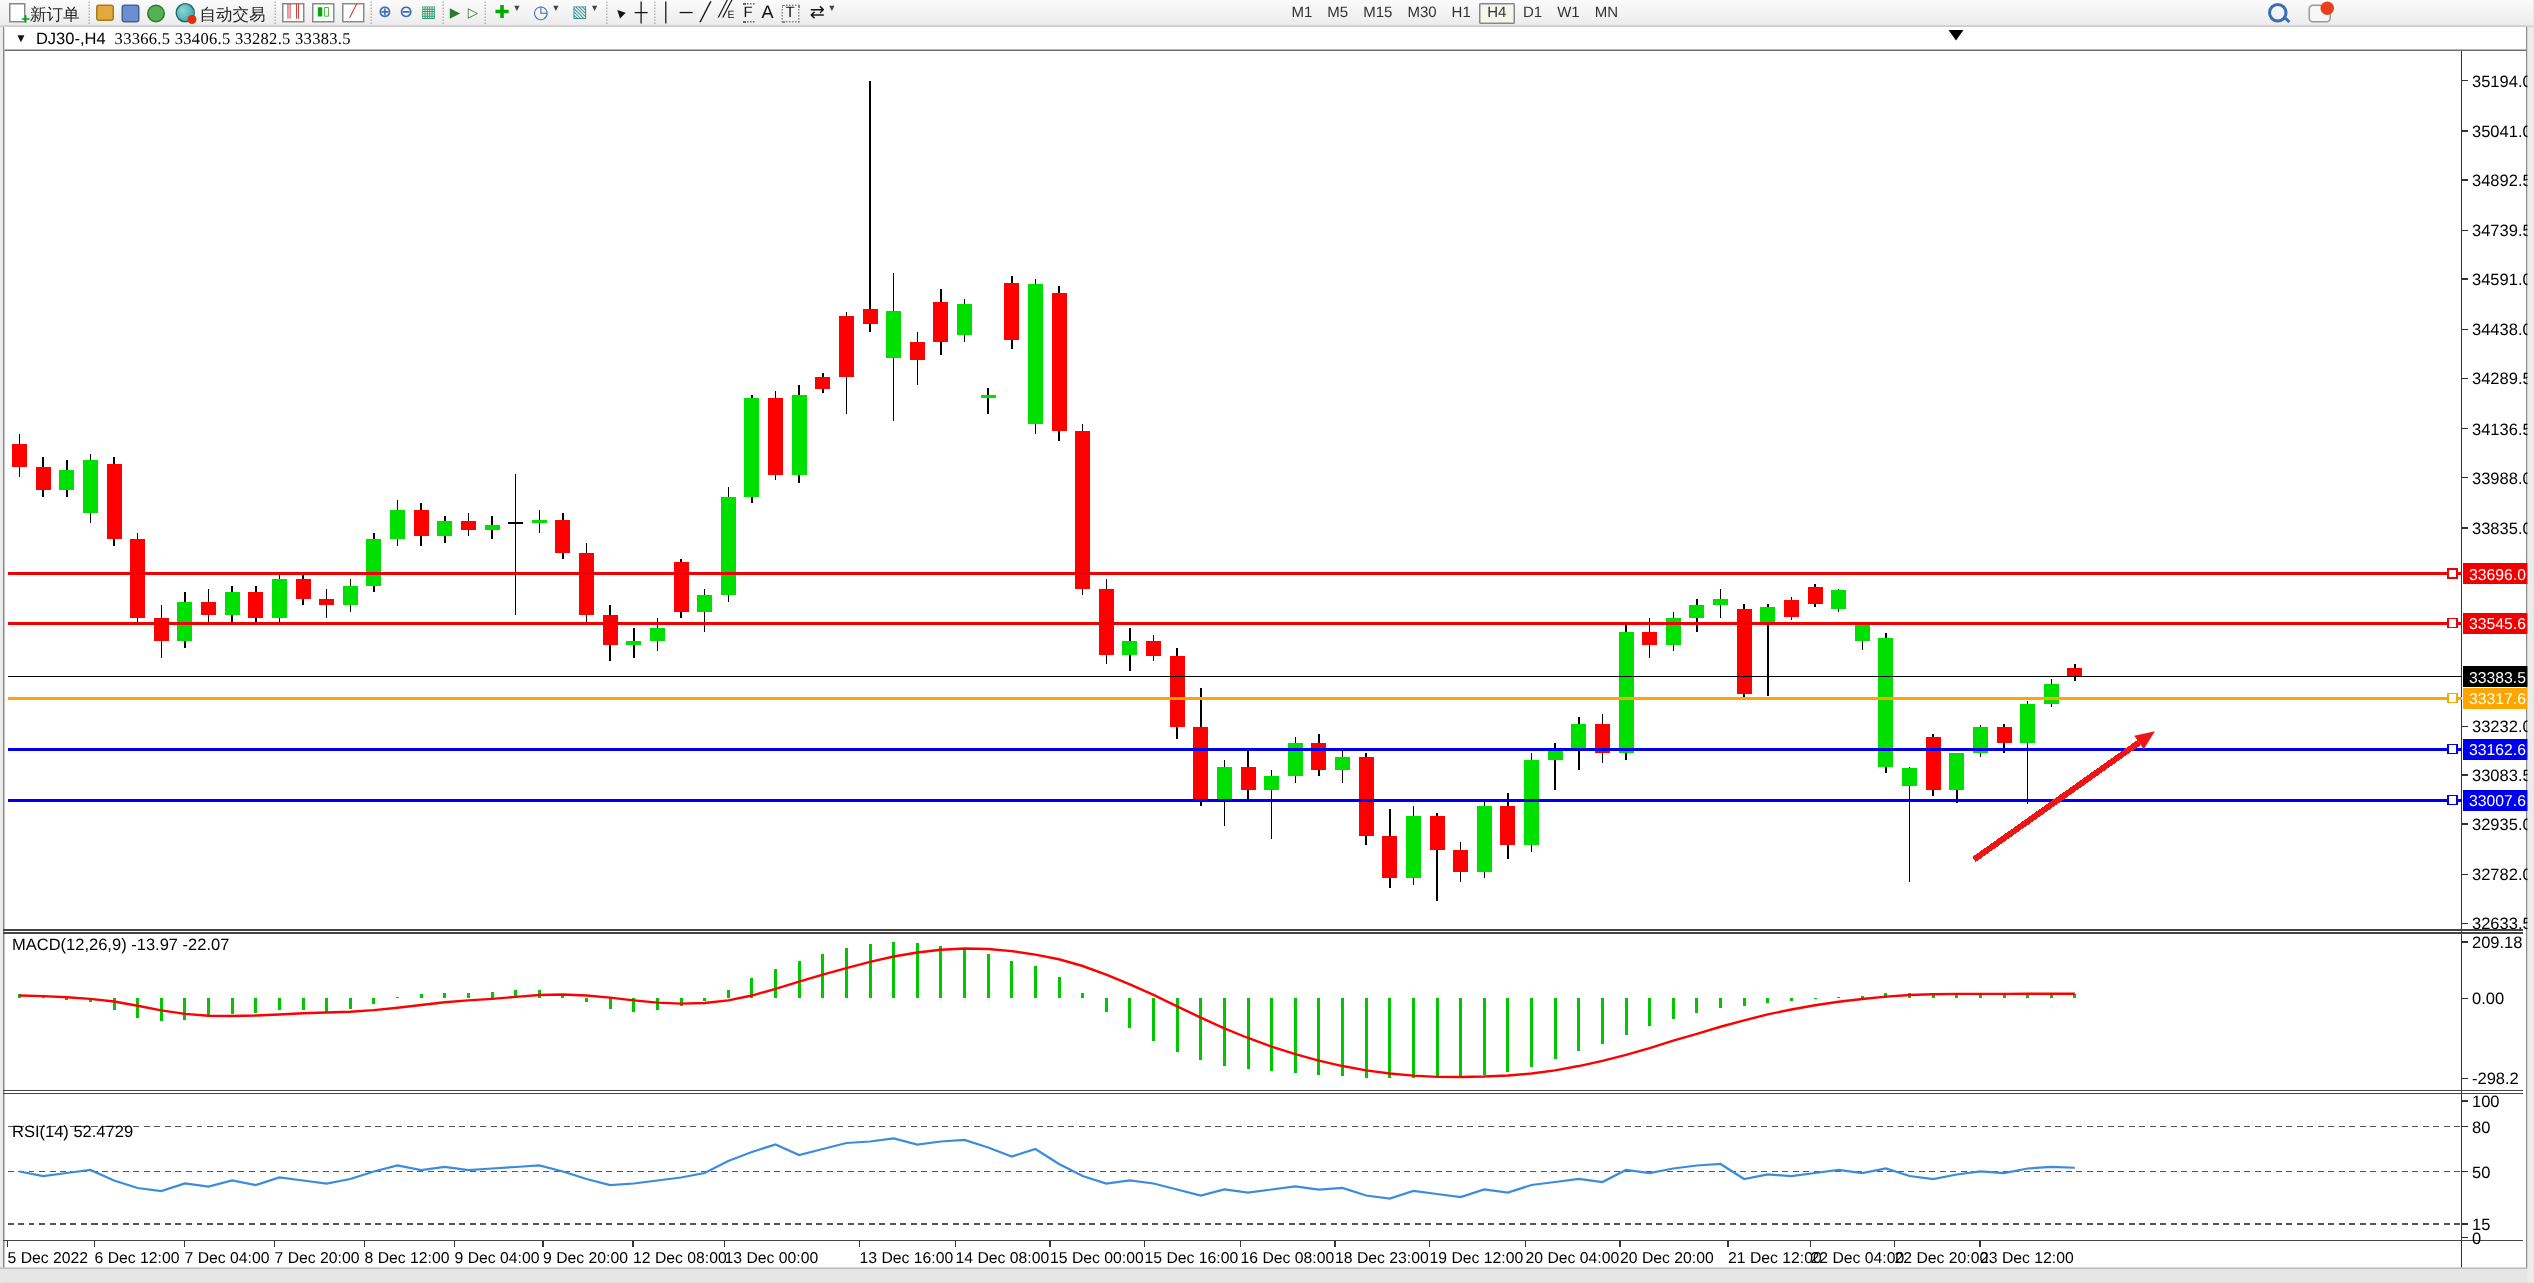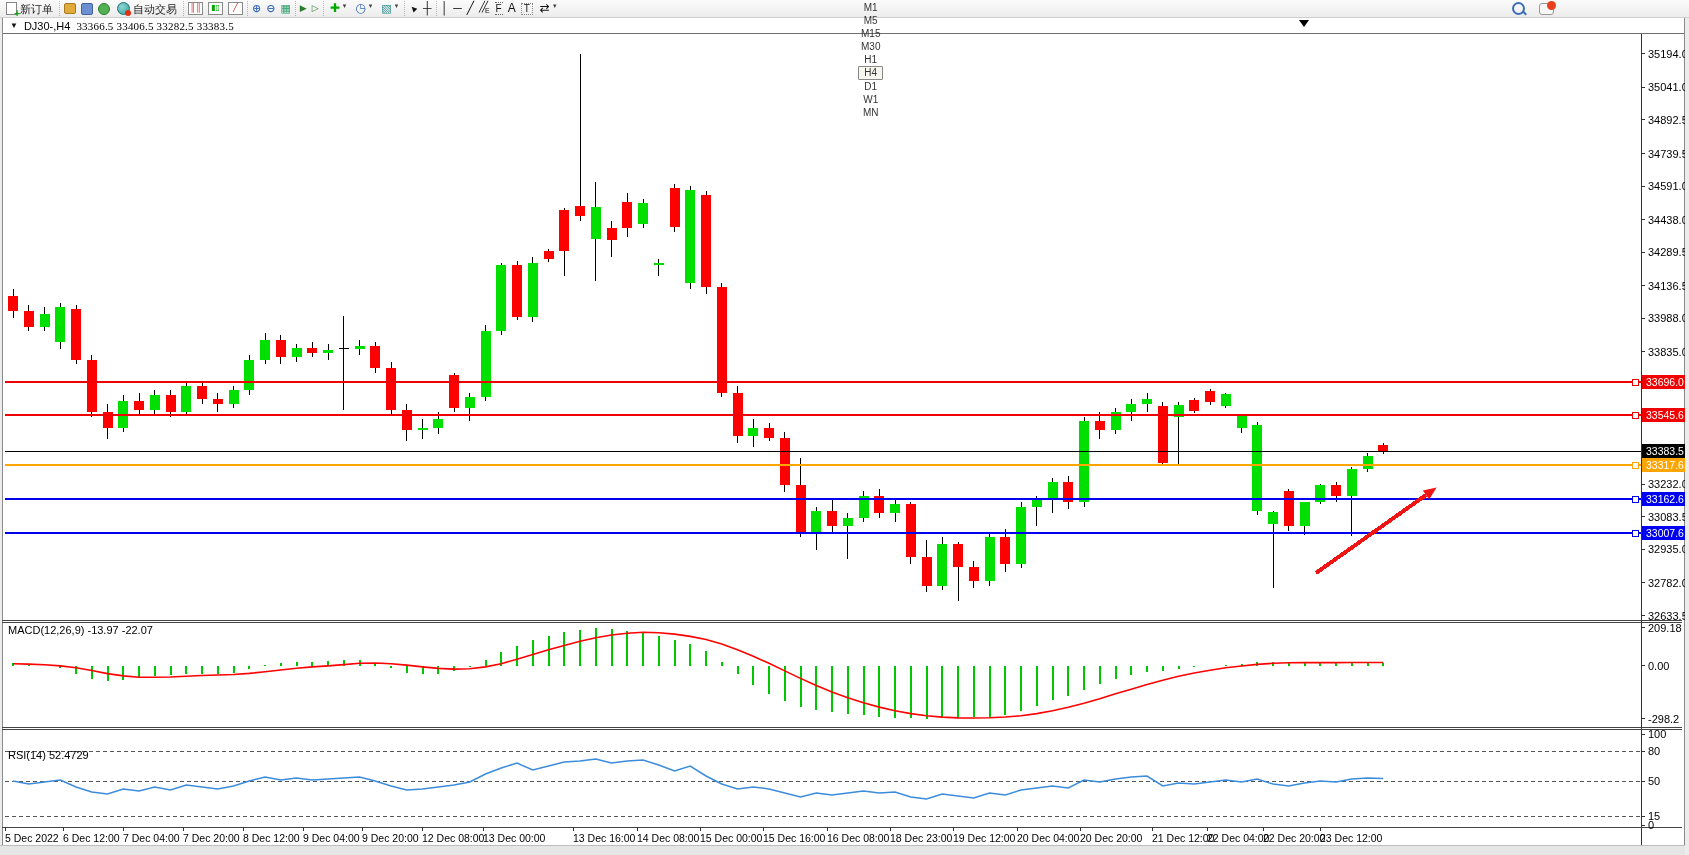--- a/index.html
+++ b/index.html
@@ -29,21 +29,21 @@
   .i-plus{color:#0a0;font-weight:bold;font-size:12px;}
   .i-clock{color:#3b6eb5;font-size:12px;}
   .i-template{color:#2e8d8d;font-size:11px;}
   .i-cursor{display:inline-block;color:#111;font-size:9px;transform:rotate(-135deg);}
   .i-cross{color:#111;font-size:12px;}
   .i-draw{color:#111;font-size:12px;}
   .i-chan{letter-spacing:-3px;font-size:10px;color:#111;}
   .i-chan sub{font-size:7px;letter-spacing:0;}
   .i-fibo{font-size:10px;color:#111;border-top:1px dotted #666;border-bottom:1px dotted #666;line-height:11px;padding:0 1px;}
   .i-labelT{font-size:10px;color:#111;border:1px dotted #888;line-height:10px;padding:0 2px;}
-  .tf-group{position:absolute;left:856px;top:1px;display:flex;align-items:center;height:15px;flex-direction:column;}
+  .tf-group{position:absolute;left:856px;top:1px;display:flex;align-items:center;height:15px;}
   .tf{padding:0 5px;font-size:10px;color:#333;height:13px;line-height:13px;}
   .tf.active{background:#f6f6ee;border:1px solid #888;border-radius:1px;height:12px;line-height:12px;}
   .tb-right{position:absolute;left:1512px;top:1px;display:flex;align-items:center;gap:14px;height:15px;}
   .i-search{position:relative;width:9px;height:9px;border:2px solid #3b6eb5;border-radius:50%;}
   .i-search::after{content:"";position:absolute;left:8px;top:8px;width:5px;height:2px;background:#3b6eb5;transform:rotate(45deg);}
   .i-chat{position:relative;width:13px;height:10px;background:#f7f7f7;border:1px solid #999;border-radius:3px;}
   .i-chat::after{content:"";position:absolute;right:-3px;top:-3px;width:9px;height:9px;background:#e8401c;border-radius:50%;}
   
   .chart-window{position:absolute;left:2px;top:17px;right:4px;bottom:0;background:#fff;border:1px solid #8a8a8a;z-index:1;}
   .chart-header{position:absolute;left:0;top:0;right:0;height:15px;display:flex;align-items:center;gap:6px;

